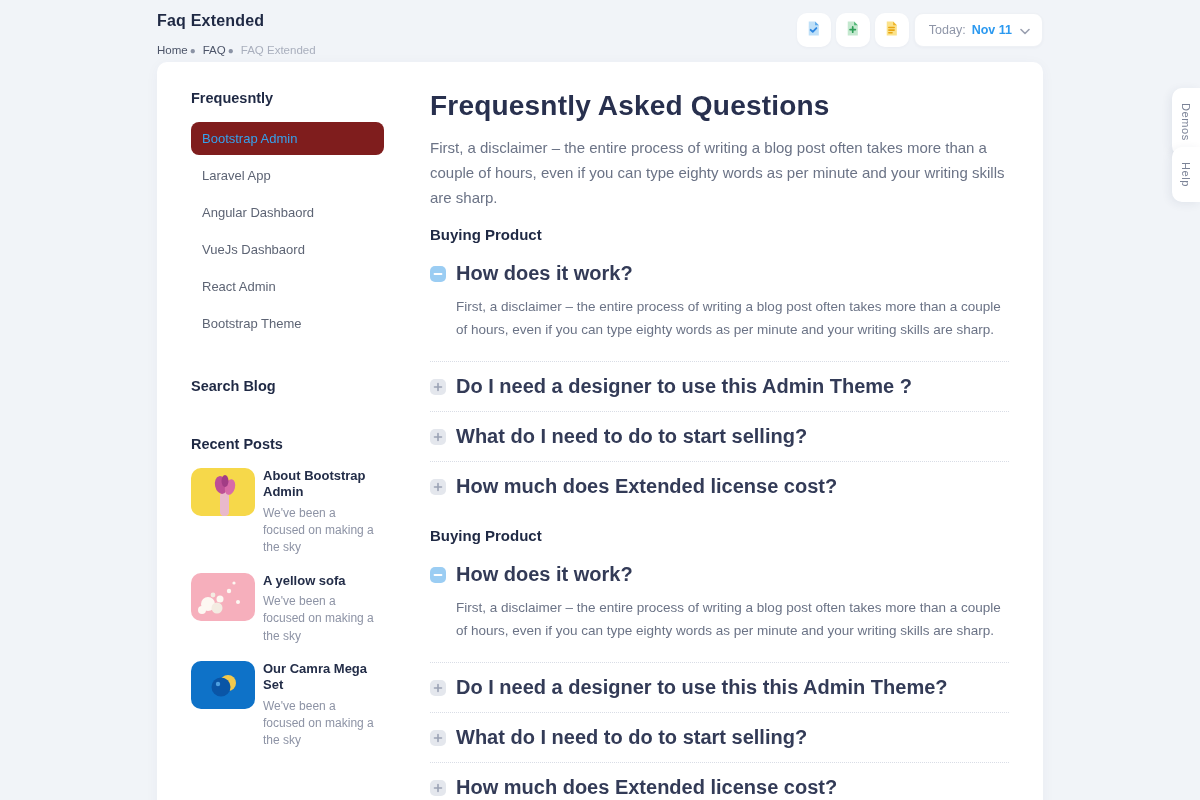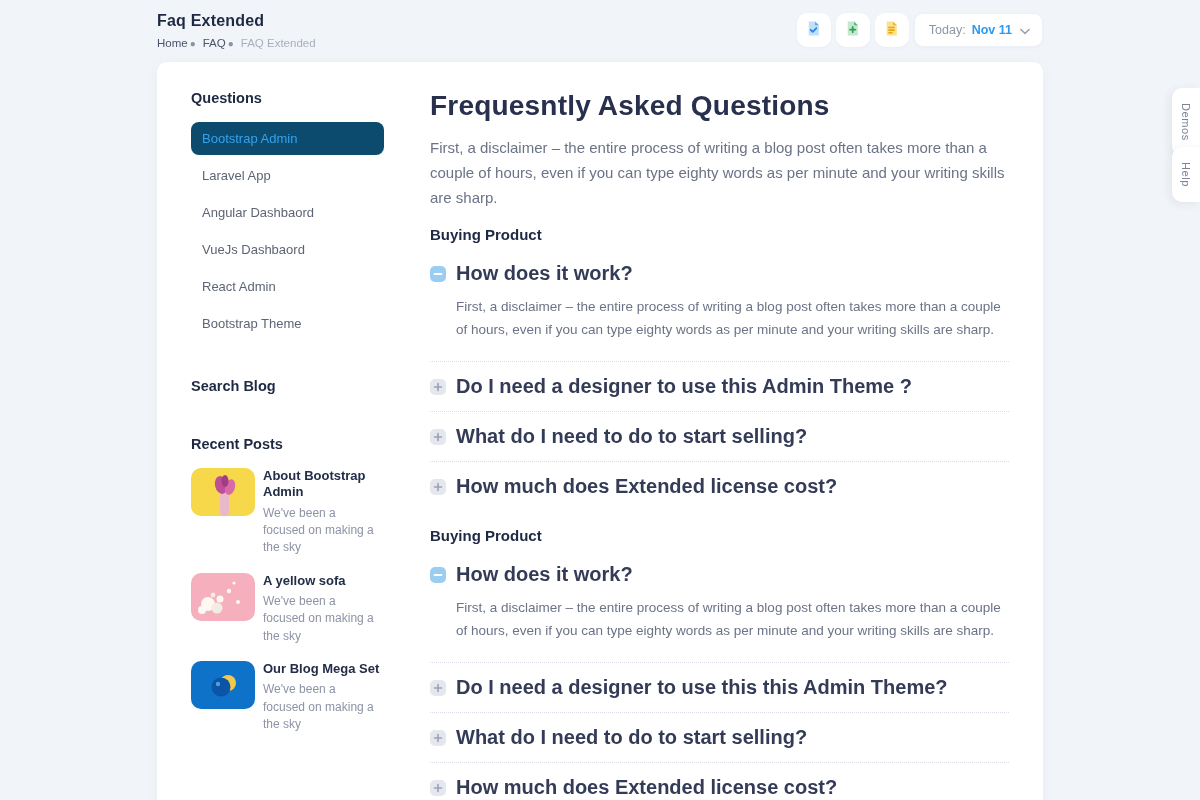--- a/index.html
+++ b/index.html
@@ -7,21 +7,21 @@
   body {
     font-family:"Liberation Sans", sans-serif;
     background:#f1f4f8;
     color:#252f4a;
     position:relative;
   }
 
   
   .topbar { position:absolute; left:157px; top:12px; right:157px; height:40px; }
   .page-title { font-size:16px; font-weight:700; color:#1f2944; letter-spacing:.2px; }
-  .breadcrumb { margin-top:7px; font-size:11.5px; color:#4c5468; display:flex; align-items:center; }
+  .breadcrumb { margin-top:14px; font-size:11.5px; color:#4c5468; display:flex; align-items:center; }
   .breadcrumb .crumb { font-weight:500; }
   .breadcrumb .crumb.muted { color:#a9afbd; font-weight:400; }
   .breadcrumb .dot { color:#8b93a5; margin:0 7px 0 2px; font-size:10px; }
 
   .top-actions { position:absolute; right:0; top:1px; display:flex; align-items:center; gap:5px; }
   .icon-btn {
     width:34px; height:34px; background:#fff; border-radius:10px;
     display:flex; align-items:center; justify-content:center;
     box-shadow:0 1px 3px rgba(40,50,90,.04); cursor:pointer;
   }
@@ -44,21 +44,21 @@
   }
 
   
   .side { width:193px; flex:0 0 193px; }
   .side-heading { font-size:14.5px; font-weight:700; color:#1f2944; }
   .cat-list { list-style:none; margin-top:16px; }
   .cat-item {
     font-size:13px; color:#5d6474; padding:9px 11px; border-radius:8px;
     cursor:pointer; margin-bottom:4px;
   }
-  .cat-item.active { background:#0c4a6e; color:#35a2ed; font-weight:500; }
+  .cat-item.active { background:#7f1d1d; color:#35a2ed; font-weight:500; }
 
   .search-wrap { margin-top:38px; }
   .search-box {
     margin-top:15px; height:31px; background:#eff1f5; border-radius:8px;
     display:flex; align-items:center; padding:0 10px; gap:7px;
   }
   .search-box input {
     border:none; outline:none; background:transparent; width:100%;
     font-family:"Liberation Sans", sans-serif; font-size:13px; color:#3c4458;
   }
@@ -155,21 +155,21 @@
             <path d="M1 1.5l4 4 4-4" stroke="#9aa0b0" stroke-width="1.6" fill="none" stroke-linecap="round" stroke-linejoin="round"></path>
           </svg>
       </span>
     </div>
   </div>
 </div>
 
 <div class="card">
 
   <div class="side">
-    <div class="side-heading">Questions</div>
+    <div class="side-heading">Frequesntly</div>
     <ul class="cat-list">
       <li class="cat-item active">Bootstrap Admin</li>
       <li class="cat-item">Laravel App</li>
       <li class="cat-item">Angular Dashbaord</li>
       <li class="cat-item">VueJs Dashbaord</li>
       <li class="cat-item">React Admin</li>
       <li class="cat-item">Bootstrap Theme</li>
     </ul>
 
     <div class="search-wrap">
@@ -218,21 +218,21 @@
       <div class="post-item">
         <div class="post-thumb">
           <svg width="64" height="48" viewBox="0 0 64 48">
               <rect width="64" height="48" fill="#0e72c8"></rect>
               <circle cx="37" cy="22" r="8" fill="#f2c94c"></circle>
               <circle cx="30" cy="26" r="9.5" fill="#0a55a6"></circle>
               <circle cx="27" cy="23" r="2.2" fill="#4d9fe0"></circle>
             </svg>
         </div>
         <div>
-          <div class="post-title">Our Blog Mega Set</div>
+          <div class="post-title">Our Camra Mega Set</div>
           <div class="post-excerpt">We've been a focused on making a the sky</div>
         </div>
       </div>
 
     </div>
   </div>
 
   <div class="main">
     <div class="faq-title">Frequesntly Asked Questions</div>
     <p class="faq-intro">First, a disclaimer – the entire process of writing a blog post often takes more than a couple of hours, even if you can type eighty words as per minute and your writing skills are sharp.</p>

